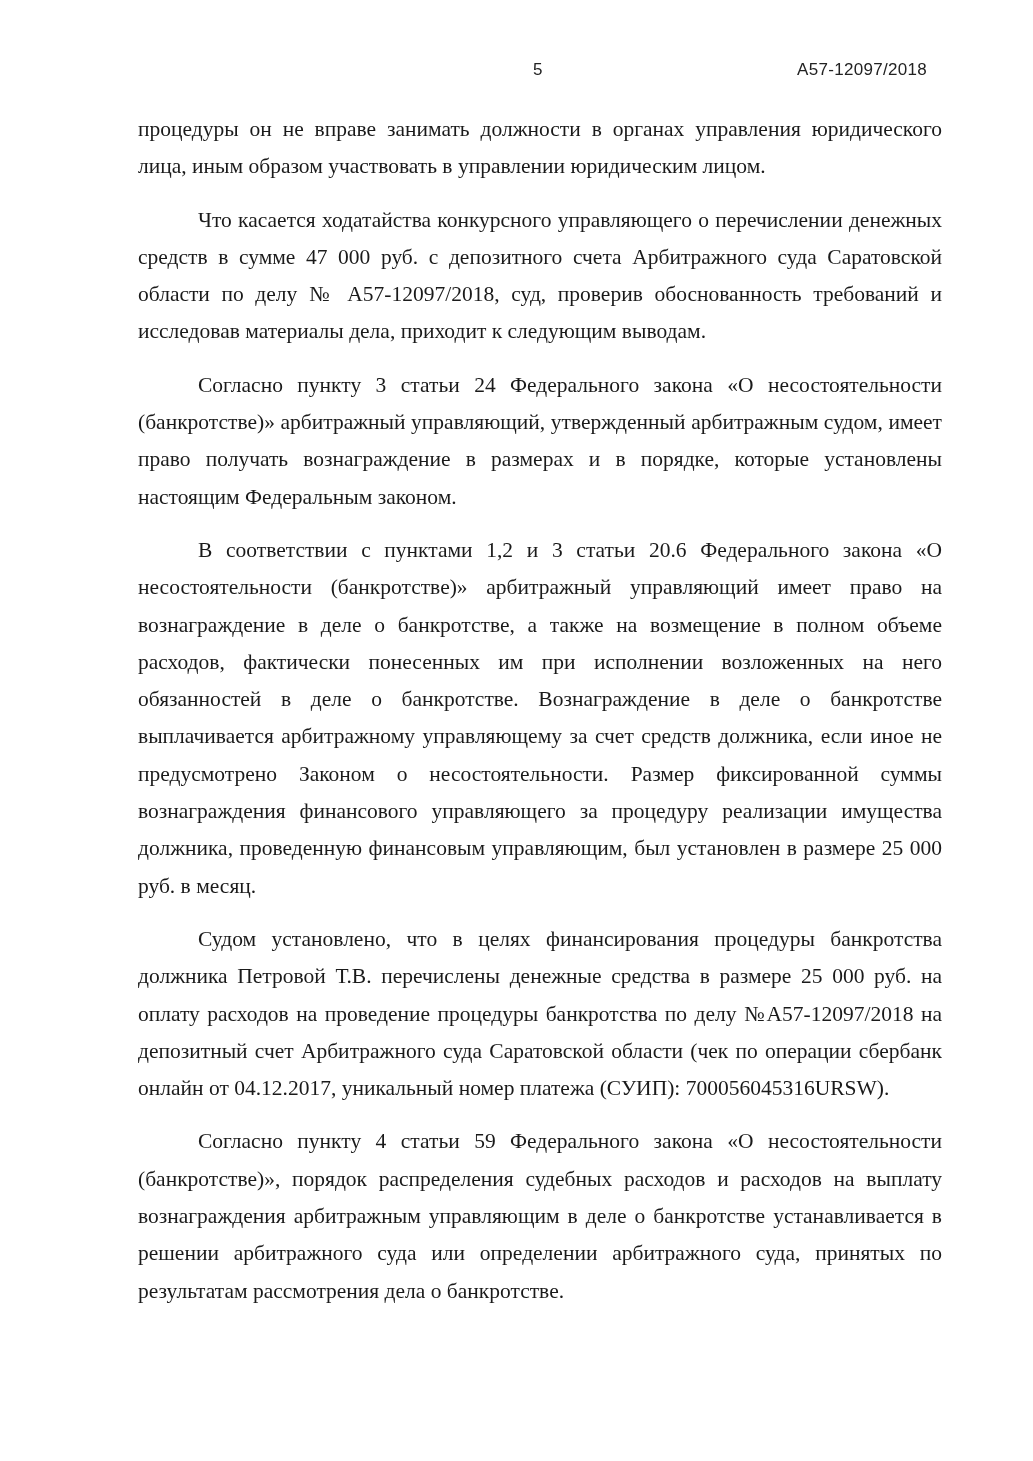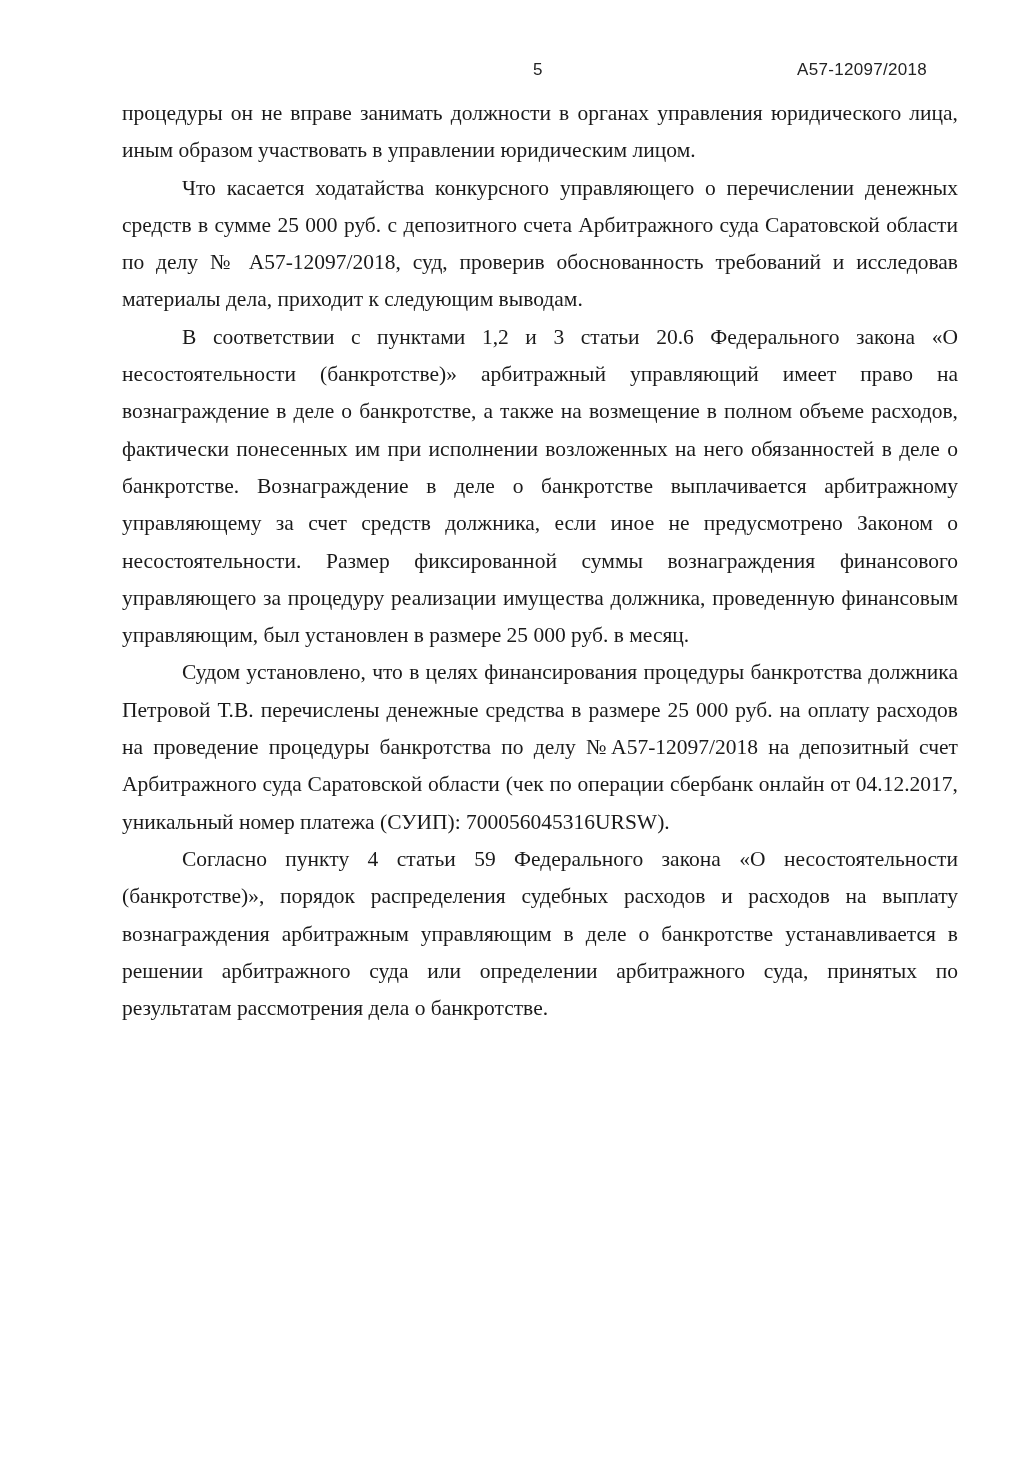--- a/index.html
+++ b/index.html
@@ -40,39 +40,40 @@
   .body-text {
     position: absolute;
     top: 95px;
     left: 122px;
     width: 836px;
     font-size: 21.5px;
     line-height: 37.3px;
     text-align: justify;
   }
   .body-text p {
-    margin: 0;
+    margin: 16px;
     padding: 0;
     text-indent: 60px;
   }
   .body-text p.continuation {
     text-indent: 0;
   }
 </style>
 </head>
 <body>
 
 <div class="page">
 
   <div class="header">
     <span class="page-number">5</span>
     <span class="case-number">А57-12097/2018</span>
   </div>
 
   <div class="body-text">
     <p class="continuation">процедуры он не вправе занимать должности в органах управления юридического лица, иным образом участвовать в управлении юридическим лицом.</p>
-    <p>Что касается ходатайства конкурсного управляющего о перечислении денежных средств в сумме 25 000 руб. с депозитного счета Арбитражного суда Саратовской области по делу № А57-12097/2018, суд, проверив обоснованность требований и исследовав материалы дела, приходит к следующим выводам.</p>
+    <p>Что касается ходатайства конкурсного управляющего о перечислении денежных средств в сумме 47 000 руб. с депозитного счета Арбитражного суда Саратовской области по делу № А57-12097/2018, суд, проверив обоснованность требований и исследовав материалы дела, приходит к следующим выводам.</p>
+    <p>Согласно пункту 3 статьи 24 Федерального закона «О несостоятельности (банкротстве)» арбитражный управляющий, утвержденный арбитражным судом, имеет право получать вознаграждение в размерах и в порядке, которые установлены настоящим Федеральным законом.</p>
     <p>В соответствии с пунктами 1,2 и 3 статьи 20.6 Федерального закона «О несостоятельности (банкротстве)» арбитражный управляющий имеет право на вознаграждение в деле о банкротстве, а также на возмещение в полном объеме расходов, фактически понесенных им при исполнении возложенных на него обязанностей в деле о банкротстве. Вознаграждение в деле о банкротстве выплачивается арбитражному управляющему за счет средств должника, если иное не предусмотрено Законом о несостоятельности. Размер фиксированной суммы вознаграждения финансового управляющего за процедуру реализации имущества должника, проведенную финансовым управляющим, был установлен в размере 25 000 руб. в месяц.</p>
     <p>Судом установлено, что в целях финансирования процедуры банкротства должника Петровой Т.В. перечислены денежные средства в размере 25 000 руб. на оплату расходов на проведение процедуры банкротства по делу №А57-12097/2018 на депозитный счет Арбитражного суда Саратовской области (чек по операции сбербанк онлайн от 04.12.2017, уникальный номер платежа (СУИП): 700056045316URSW).</p>
     <p>Согласно пункту 4 статьи 59 Федерального закона «О несостоятельности (банкротстве)», порядок распределения судебных расходов и расходов на выплату вознаграждения арбитражным управляющим в деле о банкротстве устанавливается в решении арбитражного суда или определении арбитражного суда, принятых по результатам рассмотрения дела о банкротстве.</p>
   </div>
 
 </div>
 
 </body></html>

